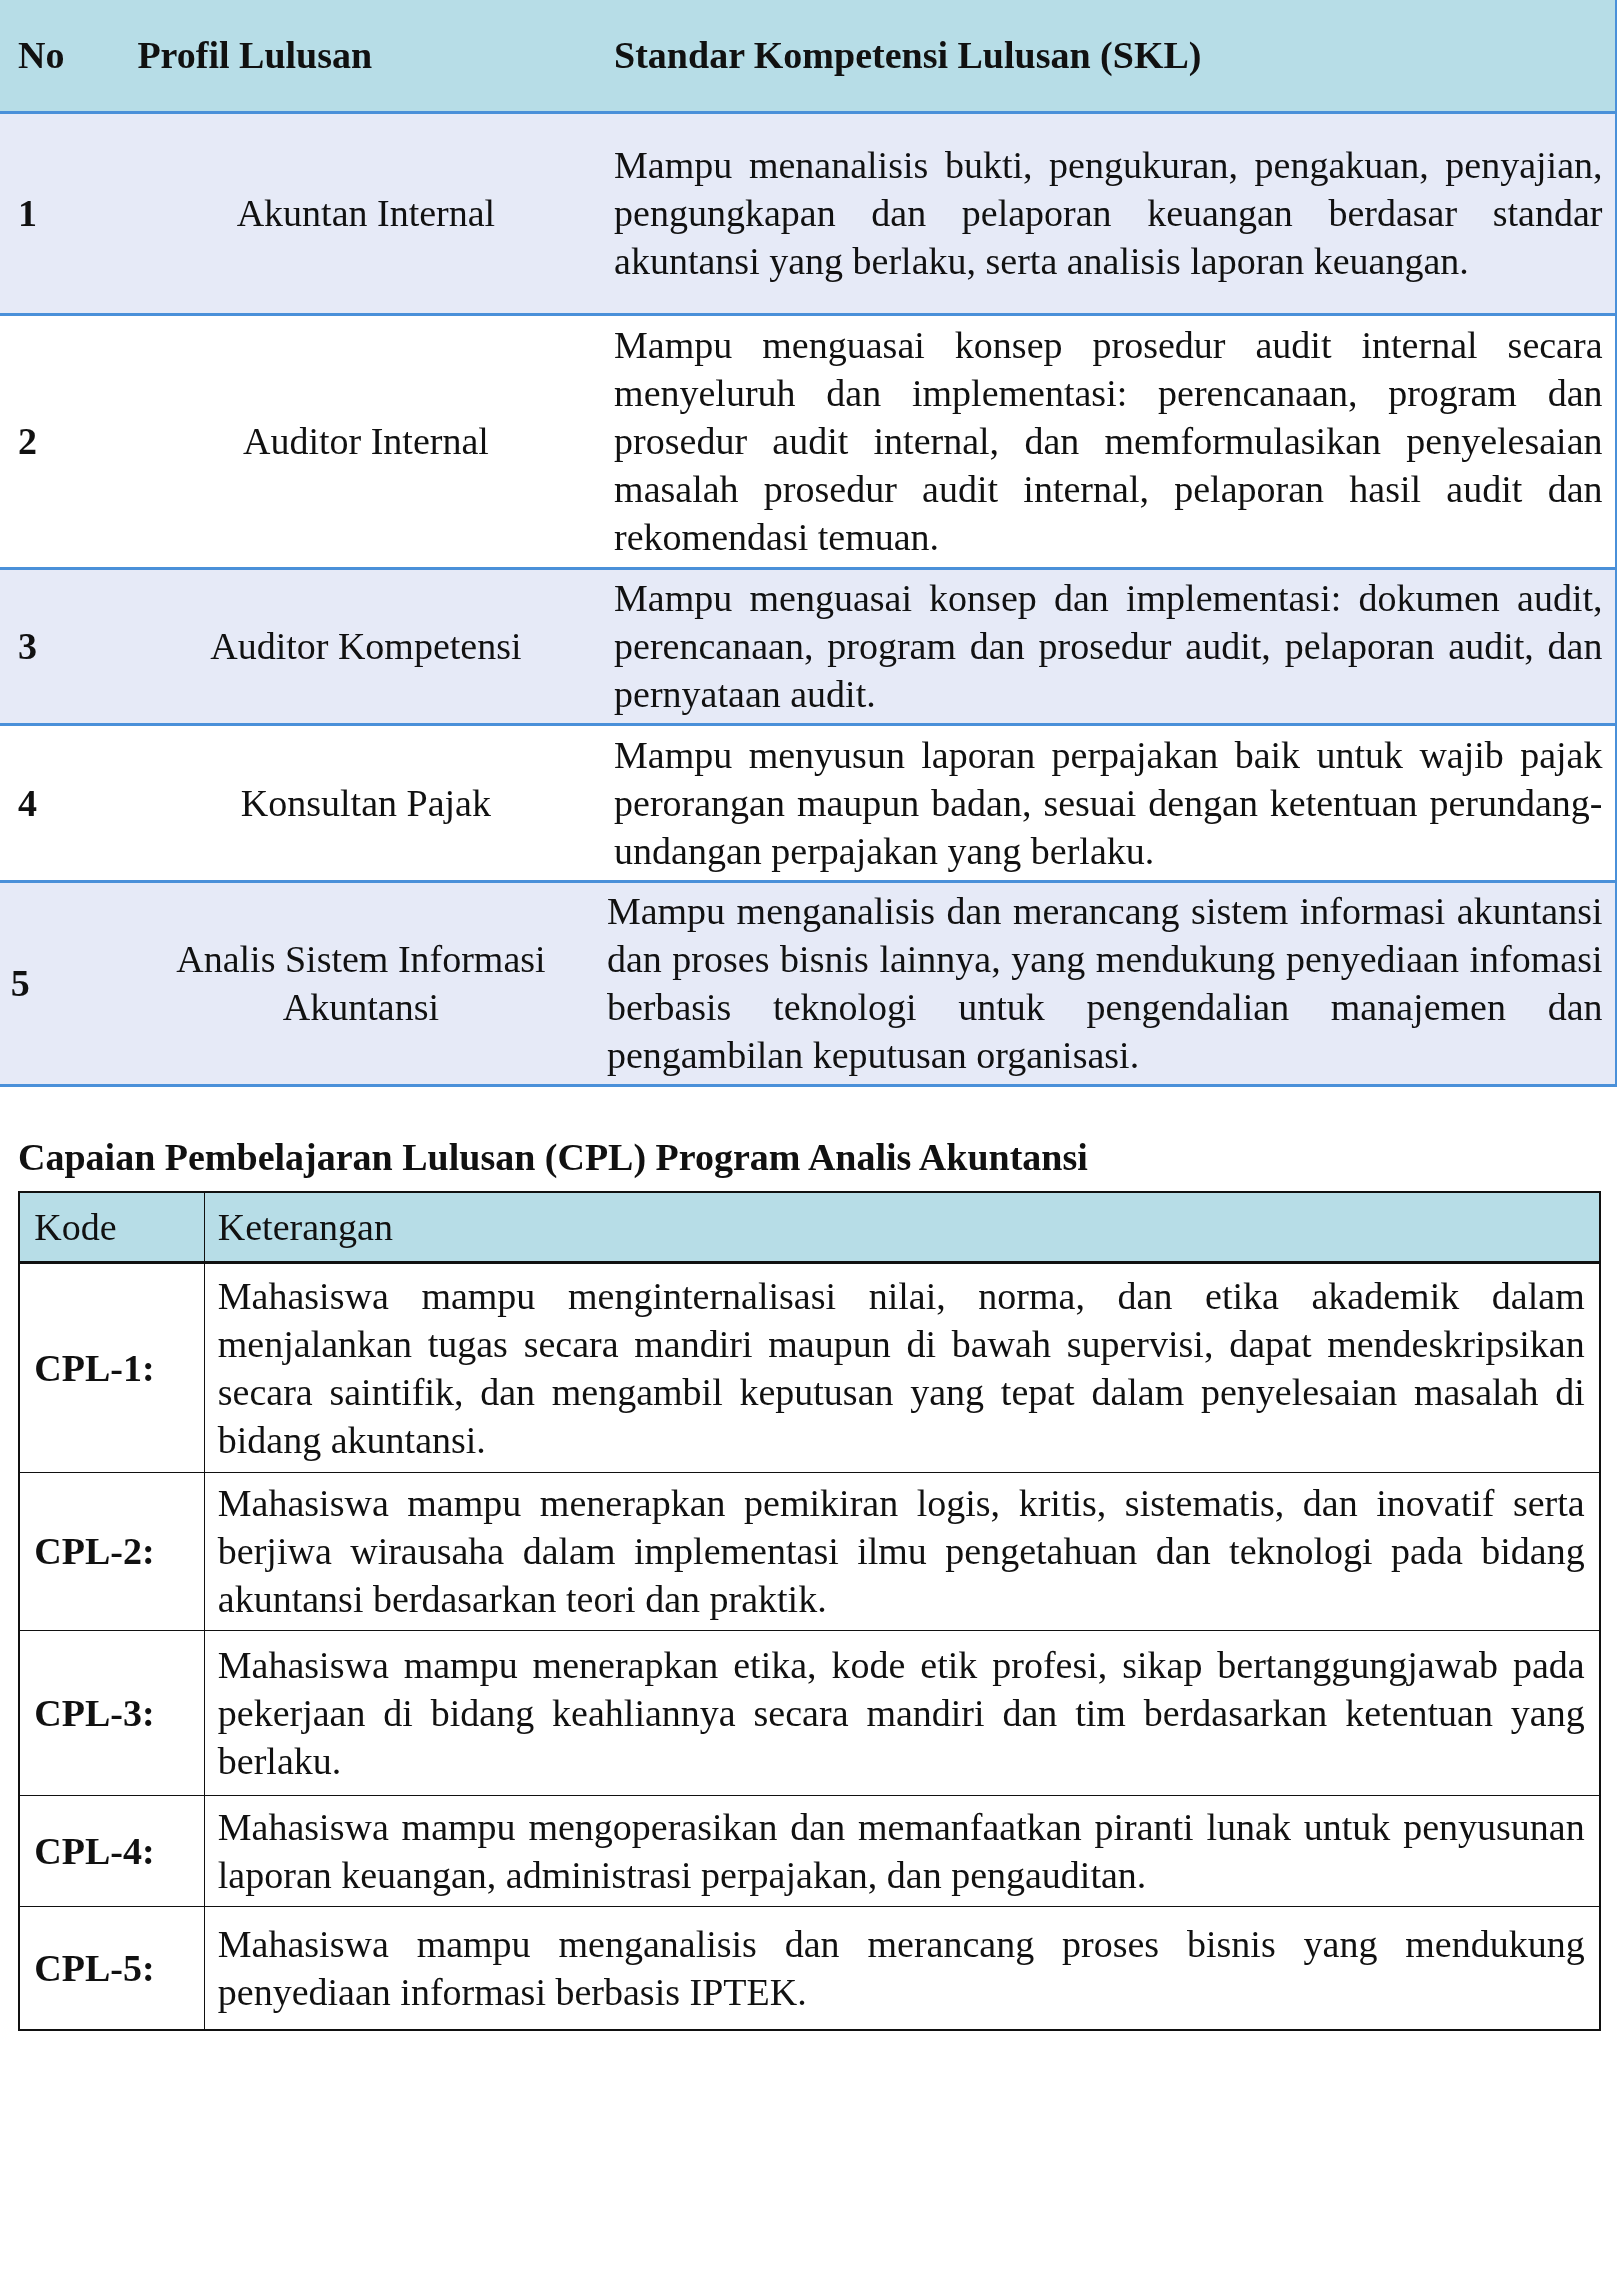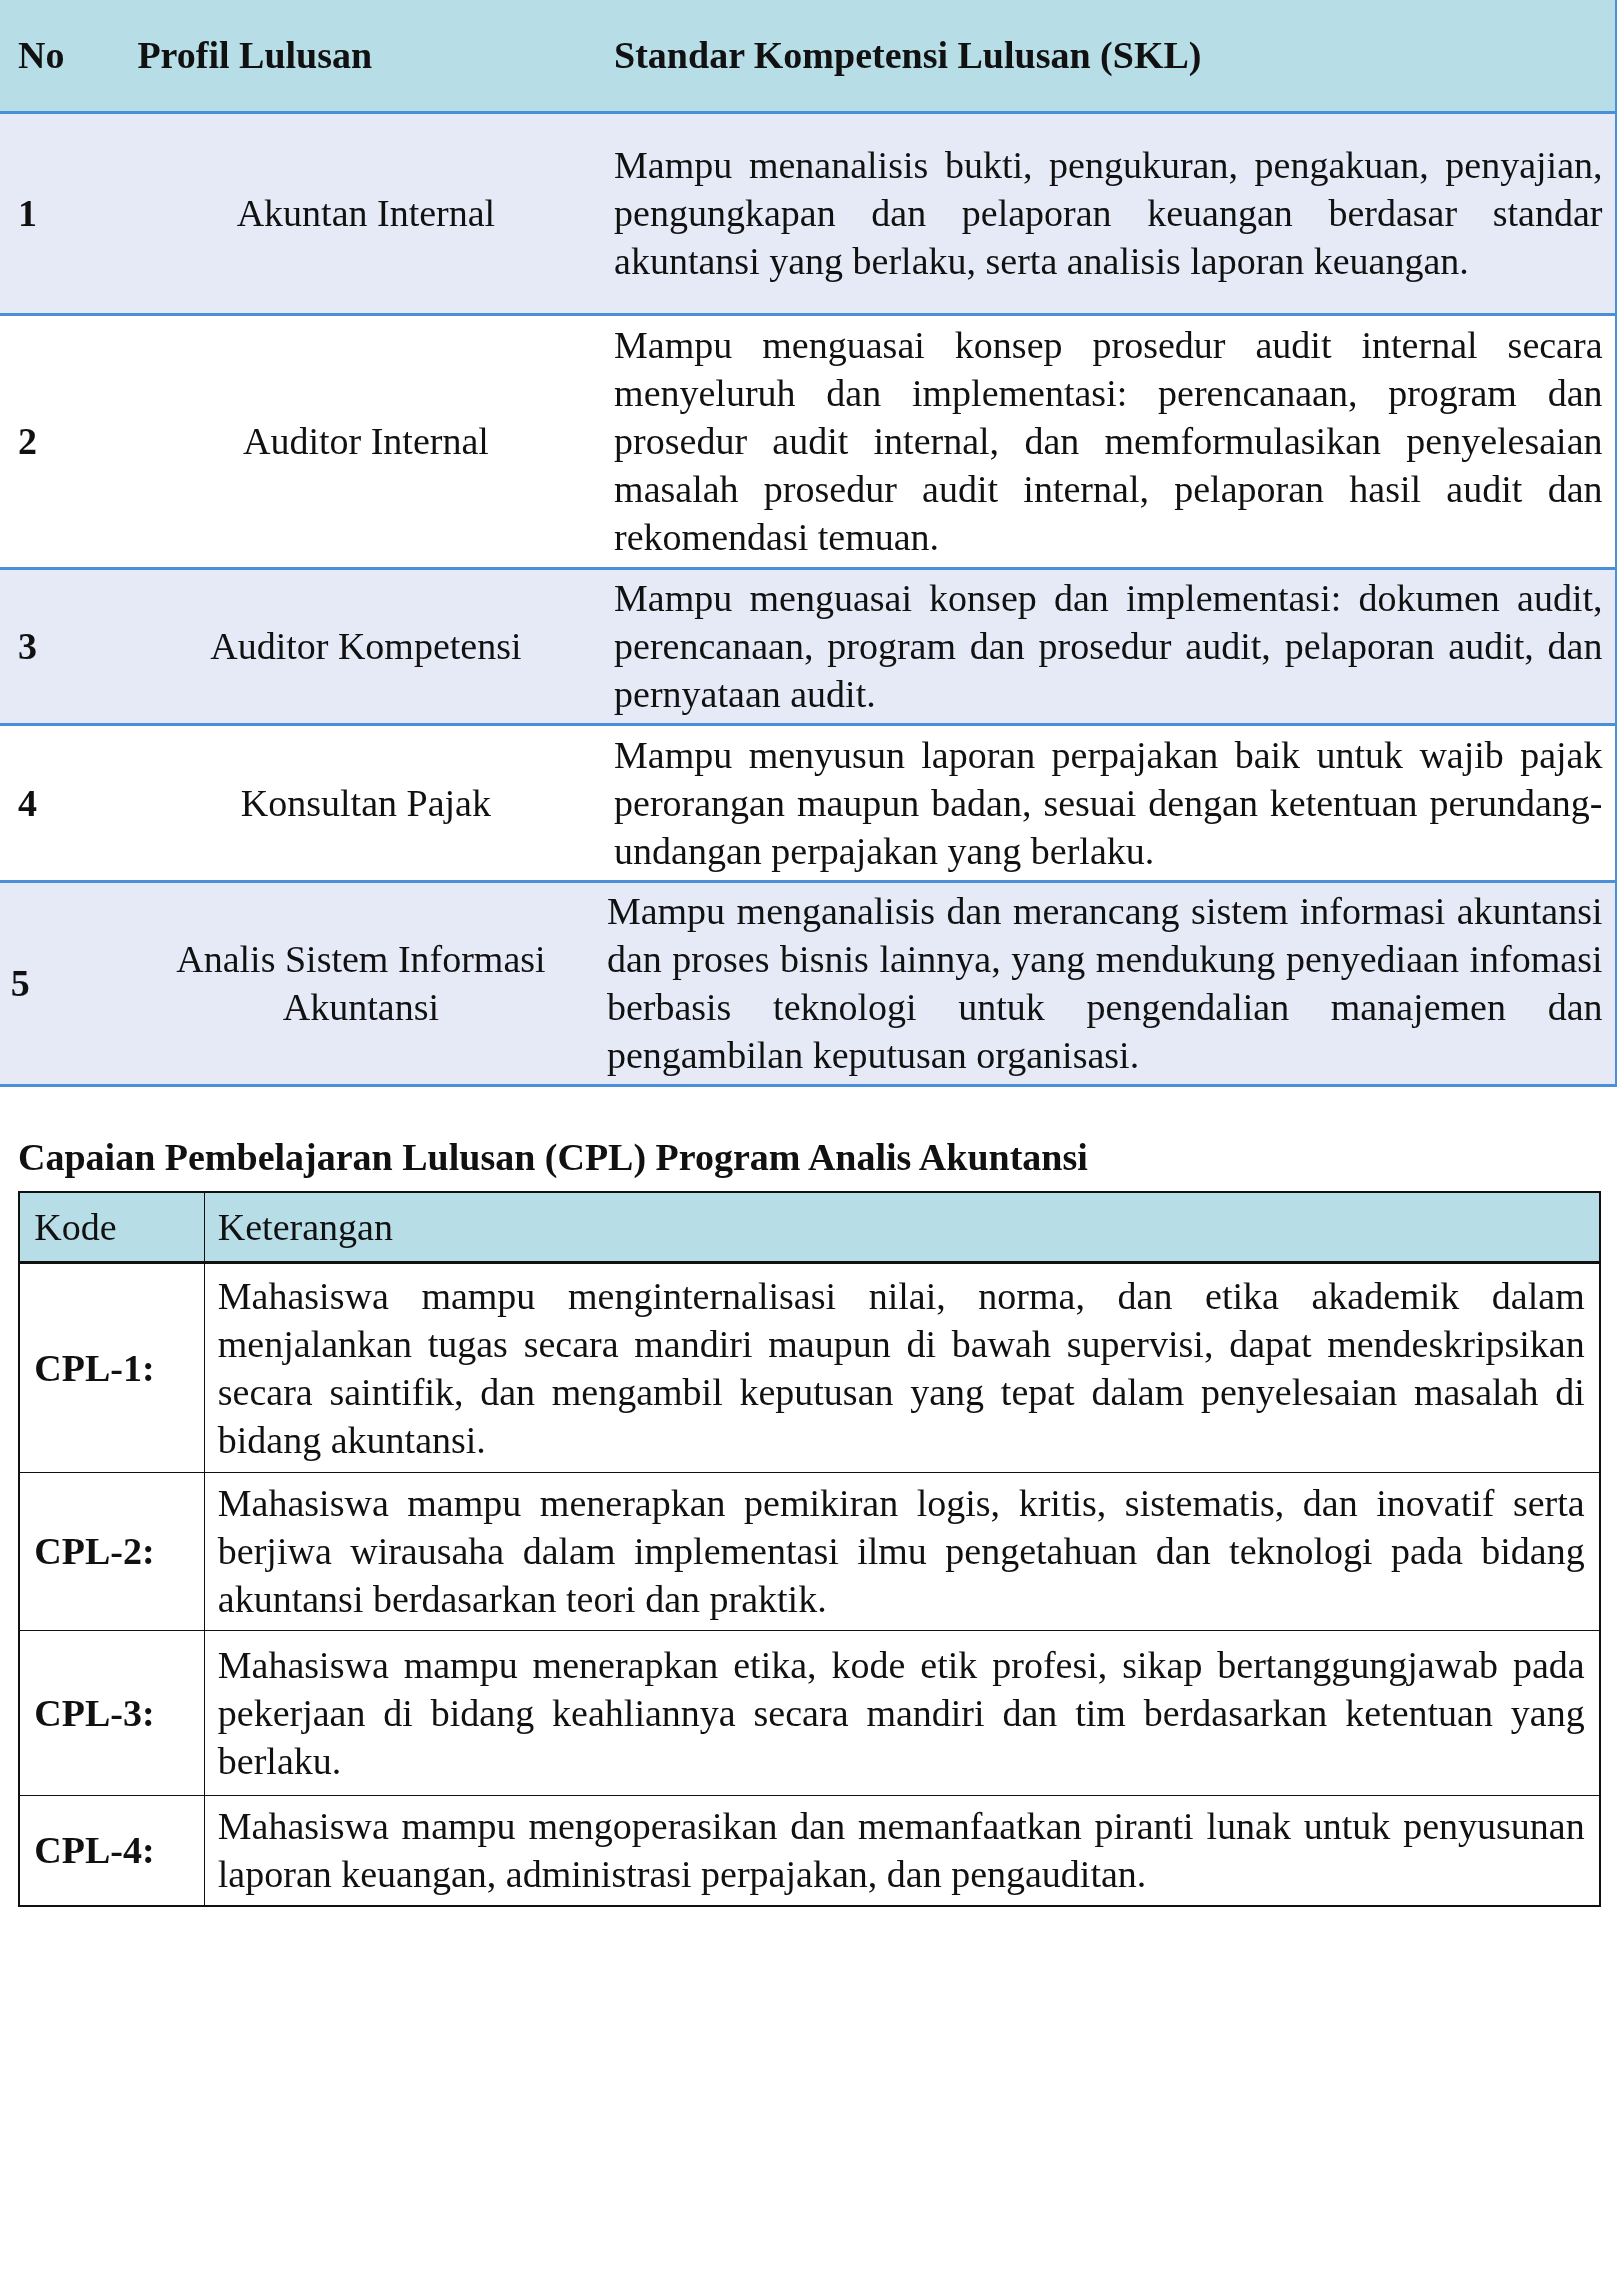--- a/index.html
+++ b/index.html
@@ -96,15 +96,19 @@
       <td class="d">Mahasiswa mampu menerapkan pemikiran logis, kritis, sistematis, dan inovatif serta berjiwa wirausaha dalam implementasi ilmu pengetahuan dan teknologi pada bidang akuntansi berdasarkan teori dan praktik.</td>
     </tr>
     <tr class="c3">
       <td class="k">CPL-3:</td>
       <td class="d">Mahasiswa mampu menerapkan etika, kode etik profesi, sikap bertanggungjawab pada pekerjaan di bidang keahliannya secara mandiri dan tim berdasarkan ketentuan yang berlaku.</td>
     </tr>
     <tr class="c4">
       <td class="k">CPL-4:</td>
       <td class="d">Mahasiswa mampu mengoperasikan dan memanfaatkan piranti lunak untuk penyusunan laporan keuangan, administrasi perpajakan, dan pengauditan.</td>
     </tr>
+    <tr class="c5">
+      <td class="k">CPL-5:</td>
+      <td class="d">Mahasiswa mampu menganalisis dan merancang proses bisnis yang mendukung penyediaan informasi berbasis IPTEK.</td>
+    </tr>
   </tbody>
 </table>
 
 
 </body></html>

